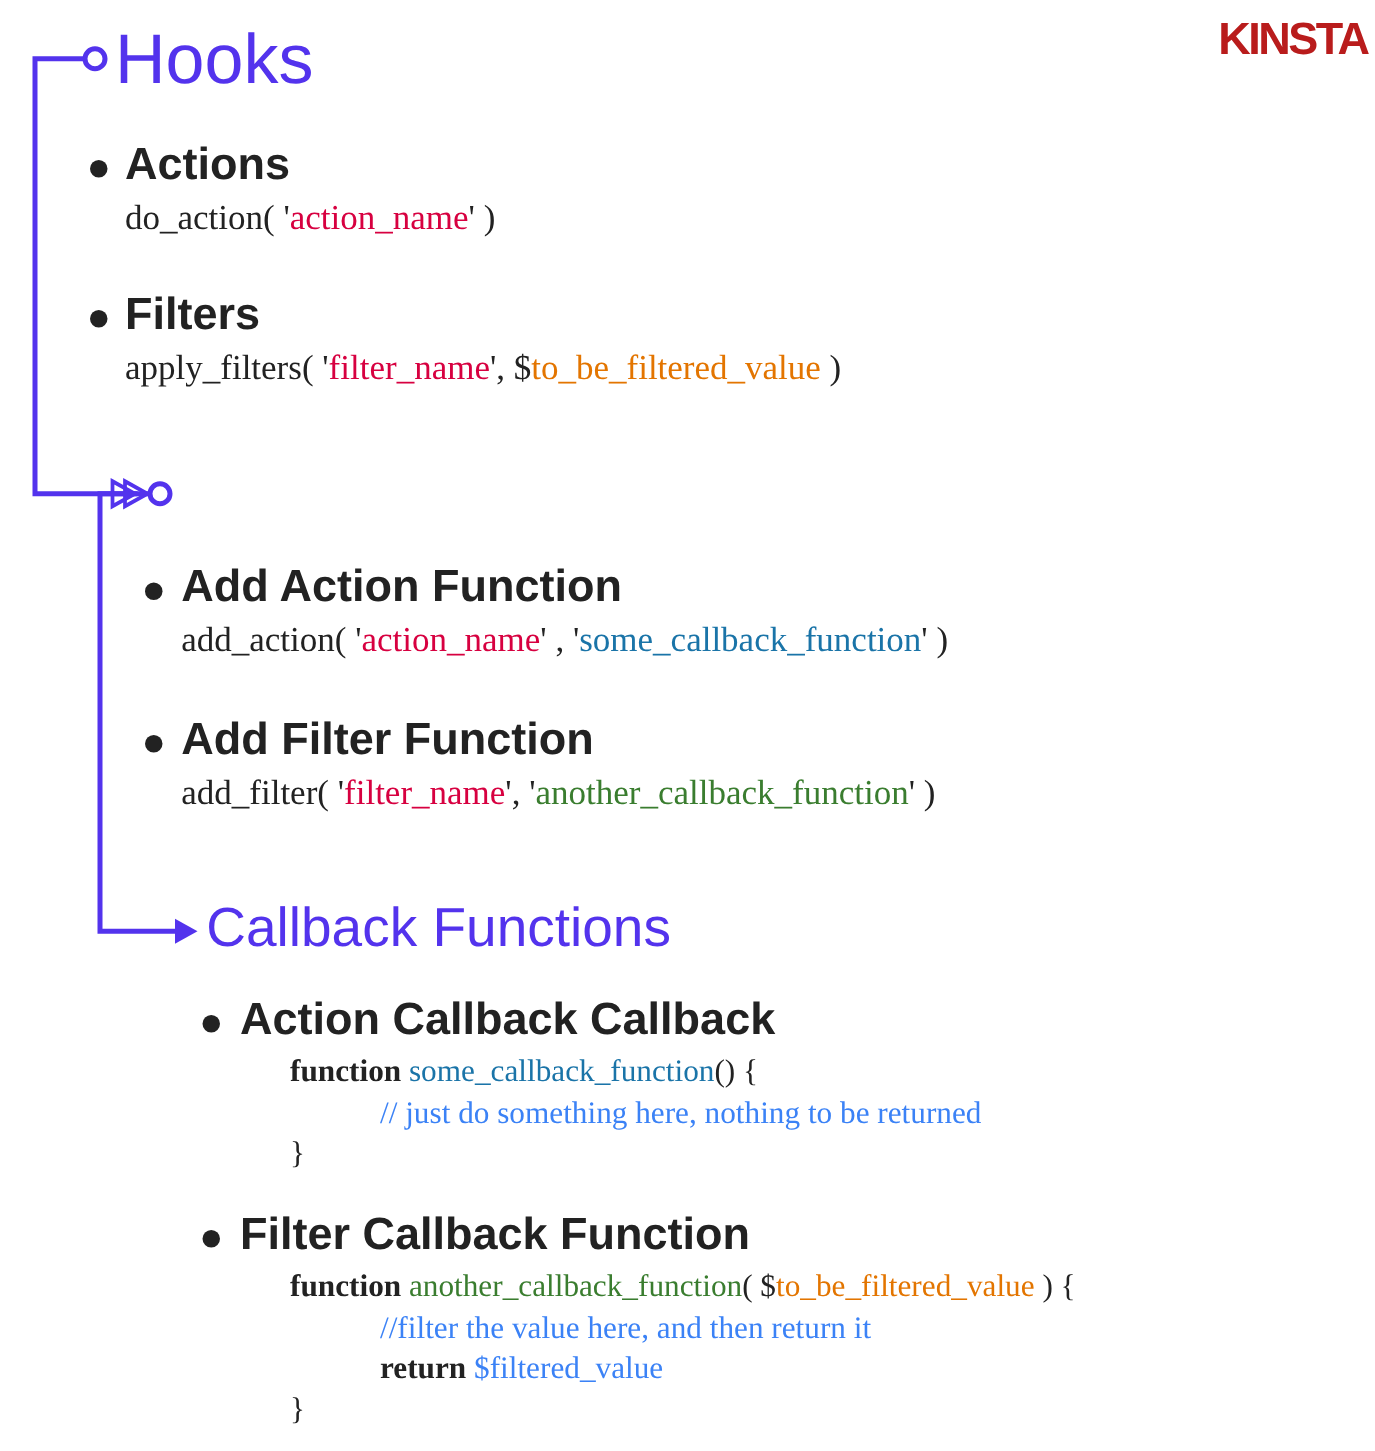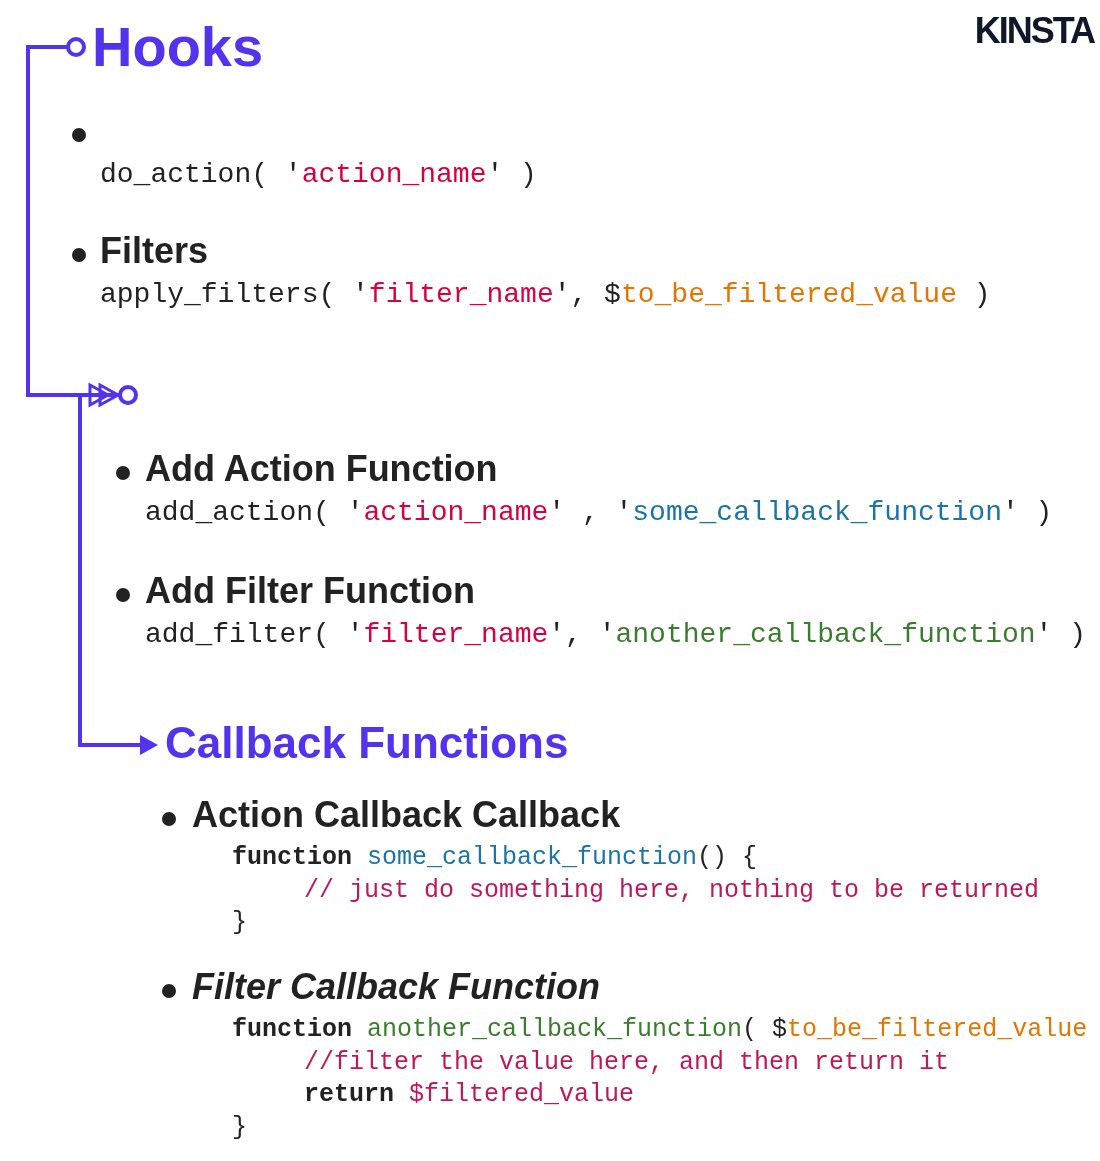--- a/index.html
+++ b/index.html
@@ -12,62 +12,62 @@
   .page {
     position: relative;
     width: 1100px;
     height: 1161px;
     box-sizing: border-box;
   }
   .logo {
     position: absolute;
     top: 10px;
     right: 6px;
-    color: #0f172a;
+    color: #b91c1c;
     font-weight: 900;
     font-size: 36px;
     letter-spacing: 1px;
     font-family: Arial, sans-serif;
   }
   .logo .k { letter-spacing: -2px; }
   
   svg.connectors {
     position: absolute;
     top: 0; left: 0;
     width: 1100px;
     height: 1161px;
     pointer-events: none;
   }
   .section-title {
     color: #5333ED;
-    font-weight: 700;
+    font-weight: 400;
     line-height: 1.05;
   }
   .t1 { font-size: 56px; }
   .t2 { font-size: 48px; }
   .t3 { font-size: 44px; }
   .item-title {
     color: #222;
     font-weight: 800;
     font-size: 36px;
   }
   .code {
-    font-family: Liberation Mono, monospace;
+    font-family: Liberation Serif, serif;
     font-size: 28px;
     color: #222;
     white-space: nowrap;
     line-height: 1.35;
   }
   .code-sm { font-size: 25px; }
   .kw { font-weight: 800; color: #222; }
   .red   { color: #D70040; }
   .blue  { color: #1A74A8; }
   .green { color: #3A7D2F; }
   .orange{ color: #E37500; }
-  .grey  { color: #be185d; }
+  .grey  { color: #3b82f6; }
   .bullet {
     position: absolute;
     width: 14px;
     height: 14px;
     border-radius: 50%;
     background: #222;
   }
   .abs { position: absolute; }
 </style>
 </head>
@@ -89,20 +89,21 @@
     <circle cx="128" cy="395" r="8" fill="#fff" stroke="#5333ED" stroke-width="4"></circle>
 
     <path d="M 120 395 L 80 395 L 80 745 L 150 745" fill="none" stroke="#5333ED" stroke-width="4"></path>
 
     <path d="M 140 735 L 158 745 L 140 755 Z" fill="#5333ED"></path>
   </svg>
 
   <div class="abs section-title t1" style="left:92px; top:18px;">Hooks</div>
 
   <div class="bullet abs" style="left:72px; top:128px;"></div>
+  <div class="abs item-title" style="left:100px; top:110px;">Actions</div>
   <div class="abs code" style="left:100px; top:156px;">
     <span>do_action(</span><span> '</span><span class="red">action_name</span><span>' )</span>
   </div>
 
   <div class="bullet abs" style="left:72px; top:248px;"></div>
   <div class="abs item-title" style="left:100px; top:230px;">Filters</div>
   <div class="abs code" style="left:100px; top:276px;">
     <span>apply_filters(</span><span> '</span><span class="red">filter_name</span><span>', $</span><span class="orange">to_be_filtered_value</span><span> )</span>
   </div>
 
@@ -123,21 +124,21 @@
 
   <div class="bullet abs" style="left:162px; top:812px;"></div>
   <div class="abs item-title" style="left:192px; top:794px;">Action Callback Callback</div>
   <div class="abs code code-sm" style="left:232px; top:842px; line-height:1.3;">
     <span class="kw">function </span><span class="blue">some_callback_function</span><span>() {</span><br>
     <span style="display:inline-block; width:72px;"></span><span class="grey">// just do something here, nothing to be returned</span><br>
     <span>}</span>
   </div>
 
   <div class="bullet abs" style="left:162px; top:984px;"></div>
-  <div class="abs item-title" style="left:192px; top:966px;font-style:italic;">Filter Callback Function</div>
+  <div class="abs item-title" style="left:192px; top:966px;">Filter Callback Function</div>
   <div class="abs code code-sm" style="left:232px; top:1014px; line-height:1.3;">
     <span class="kw">function </span><span class="green">another_callback_function</span><span>( $</span><span class="orange">to_be_filtered_value</span><span> ) {</span><br>
     <span style="display:inline-block; width:72px;"></span><span class="grey">//filter the value here, and then return it</span><br>
     <span style="display:inline-block; width:72px;"></span><span class="kw">return</span><span class="grey"> $filtered_value</span><br>
     <span>}</span>
   </div>
 
 </div>
 
 </body></html>

